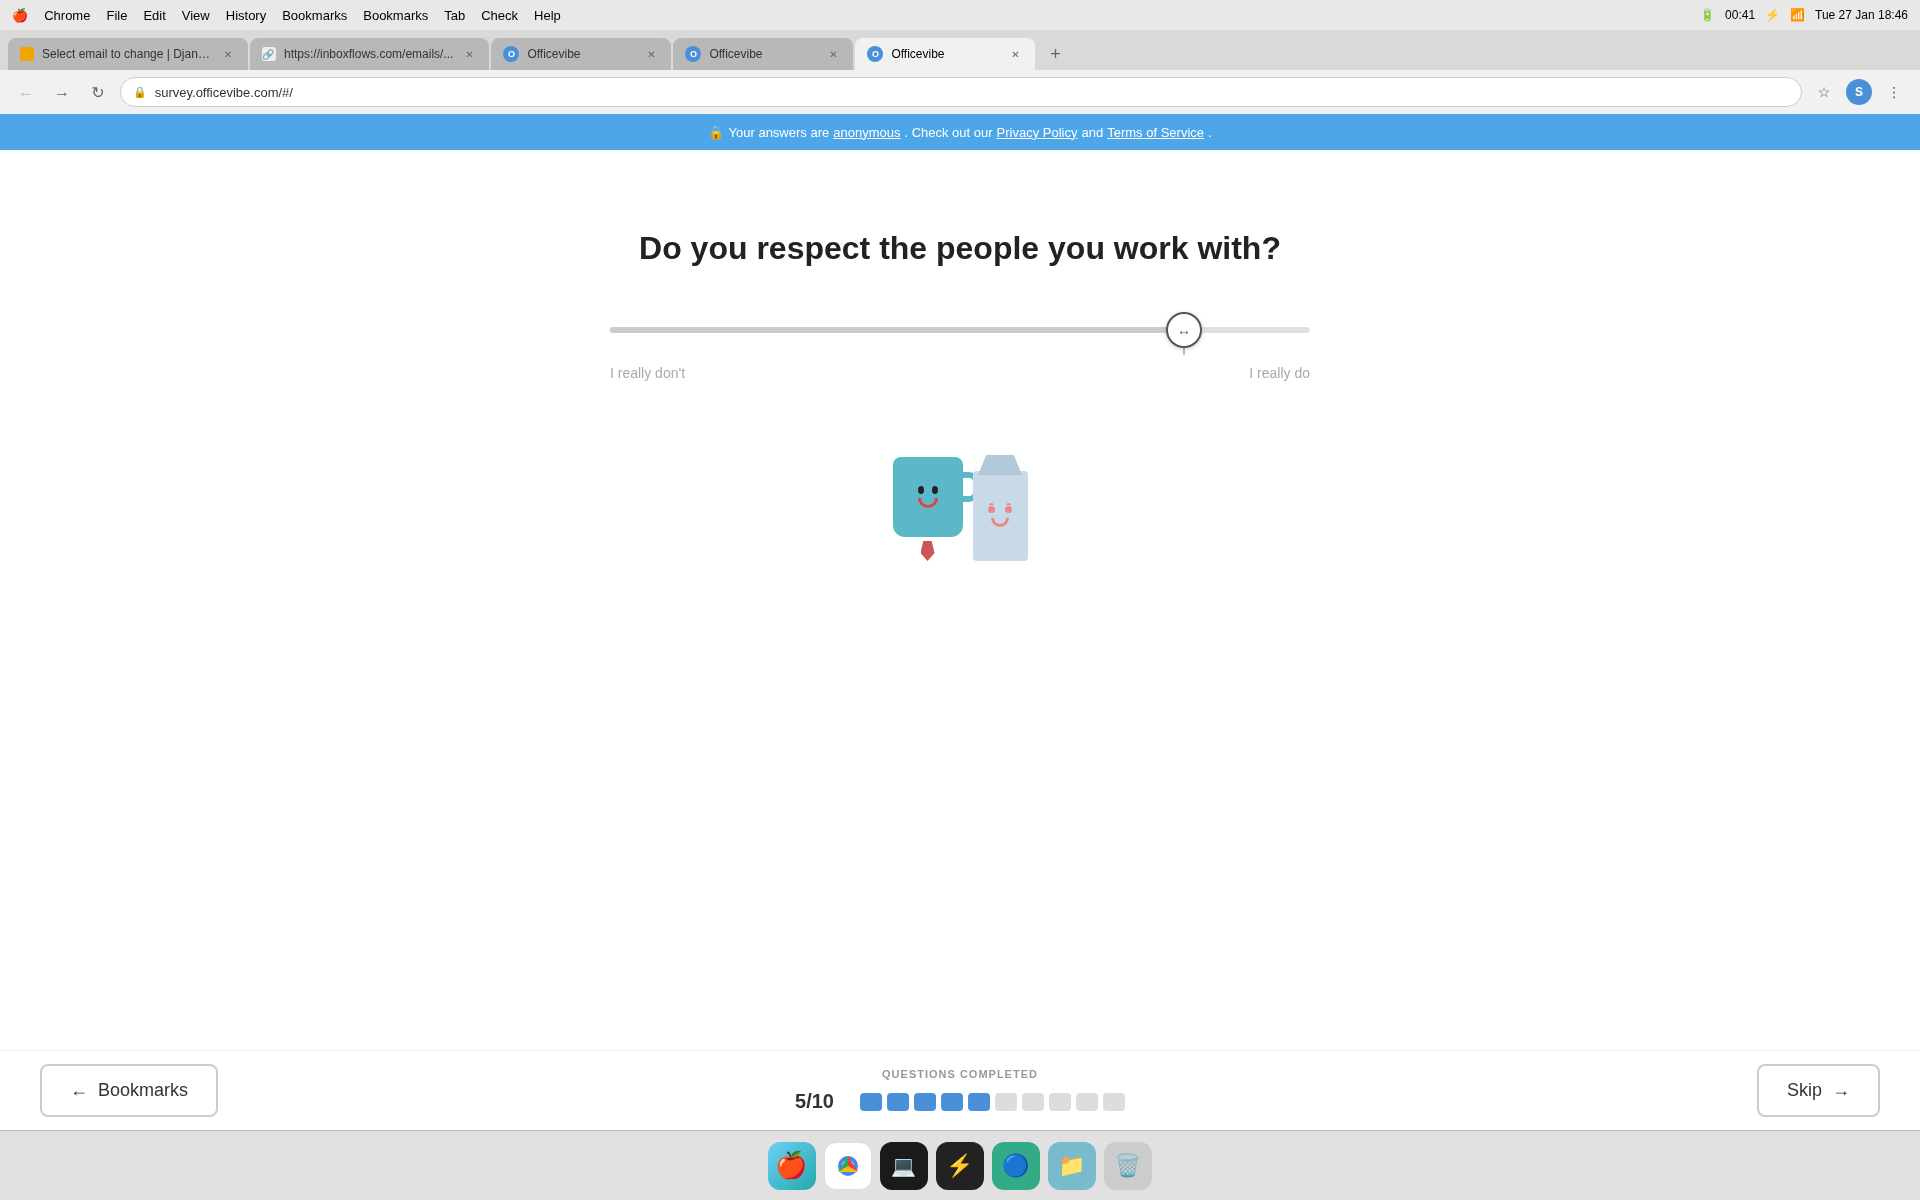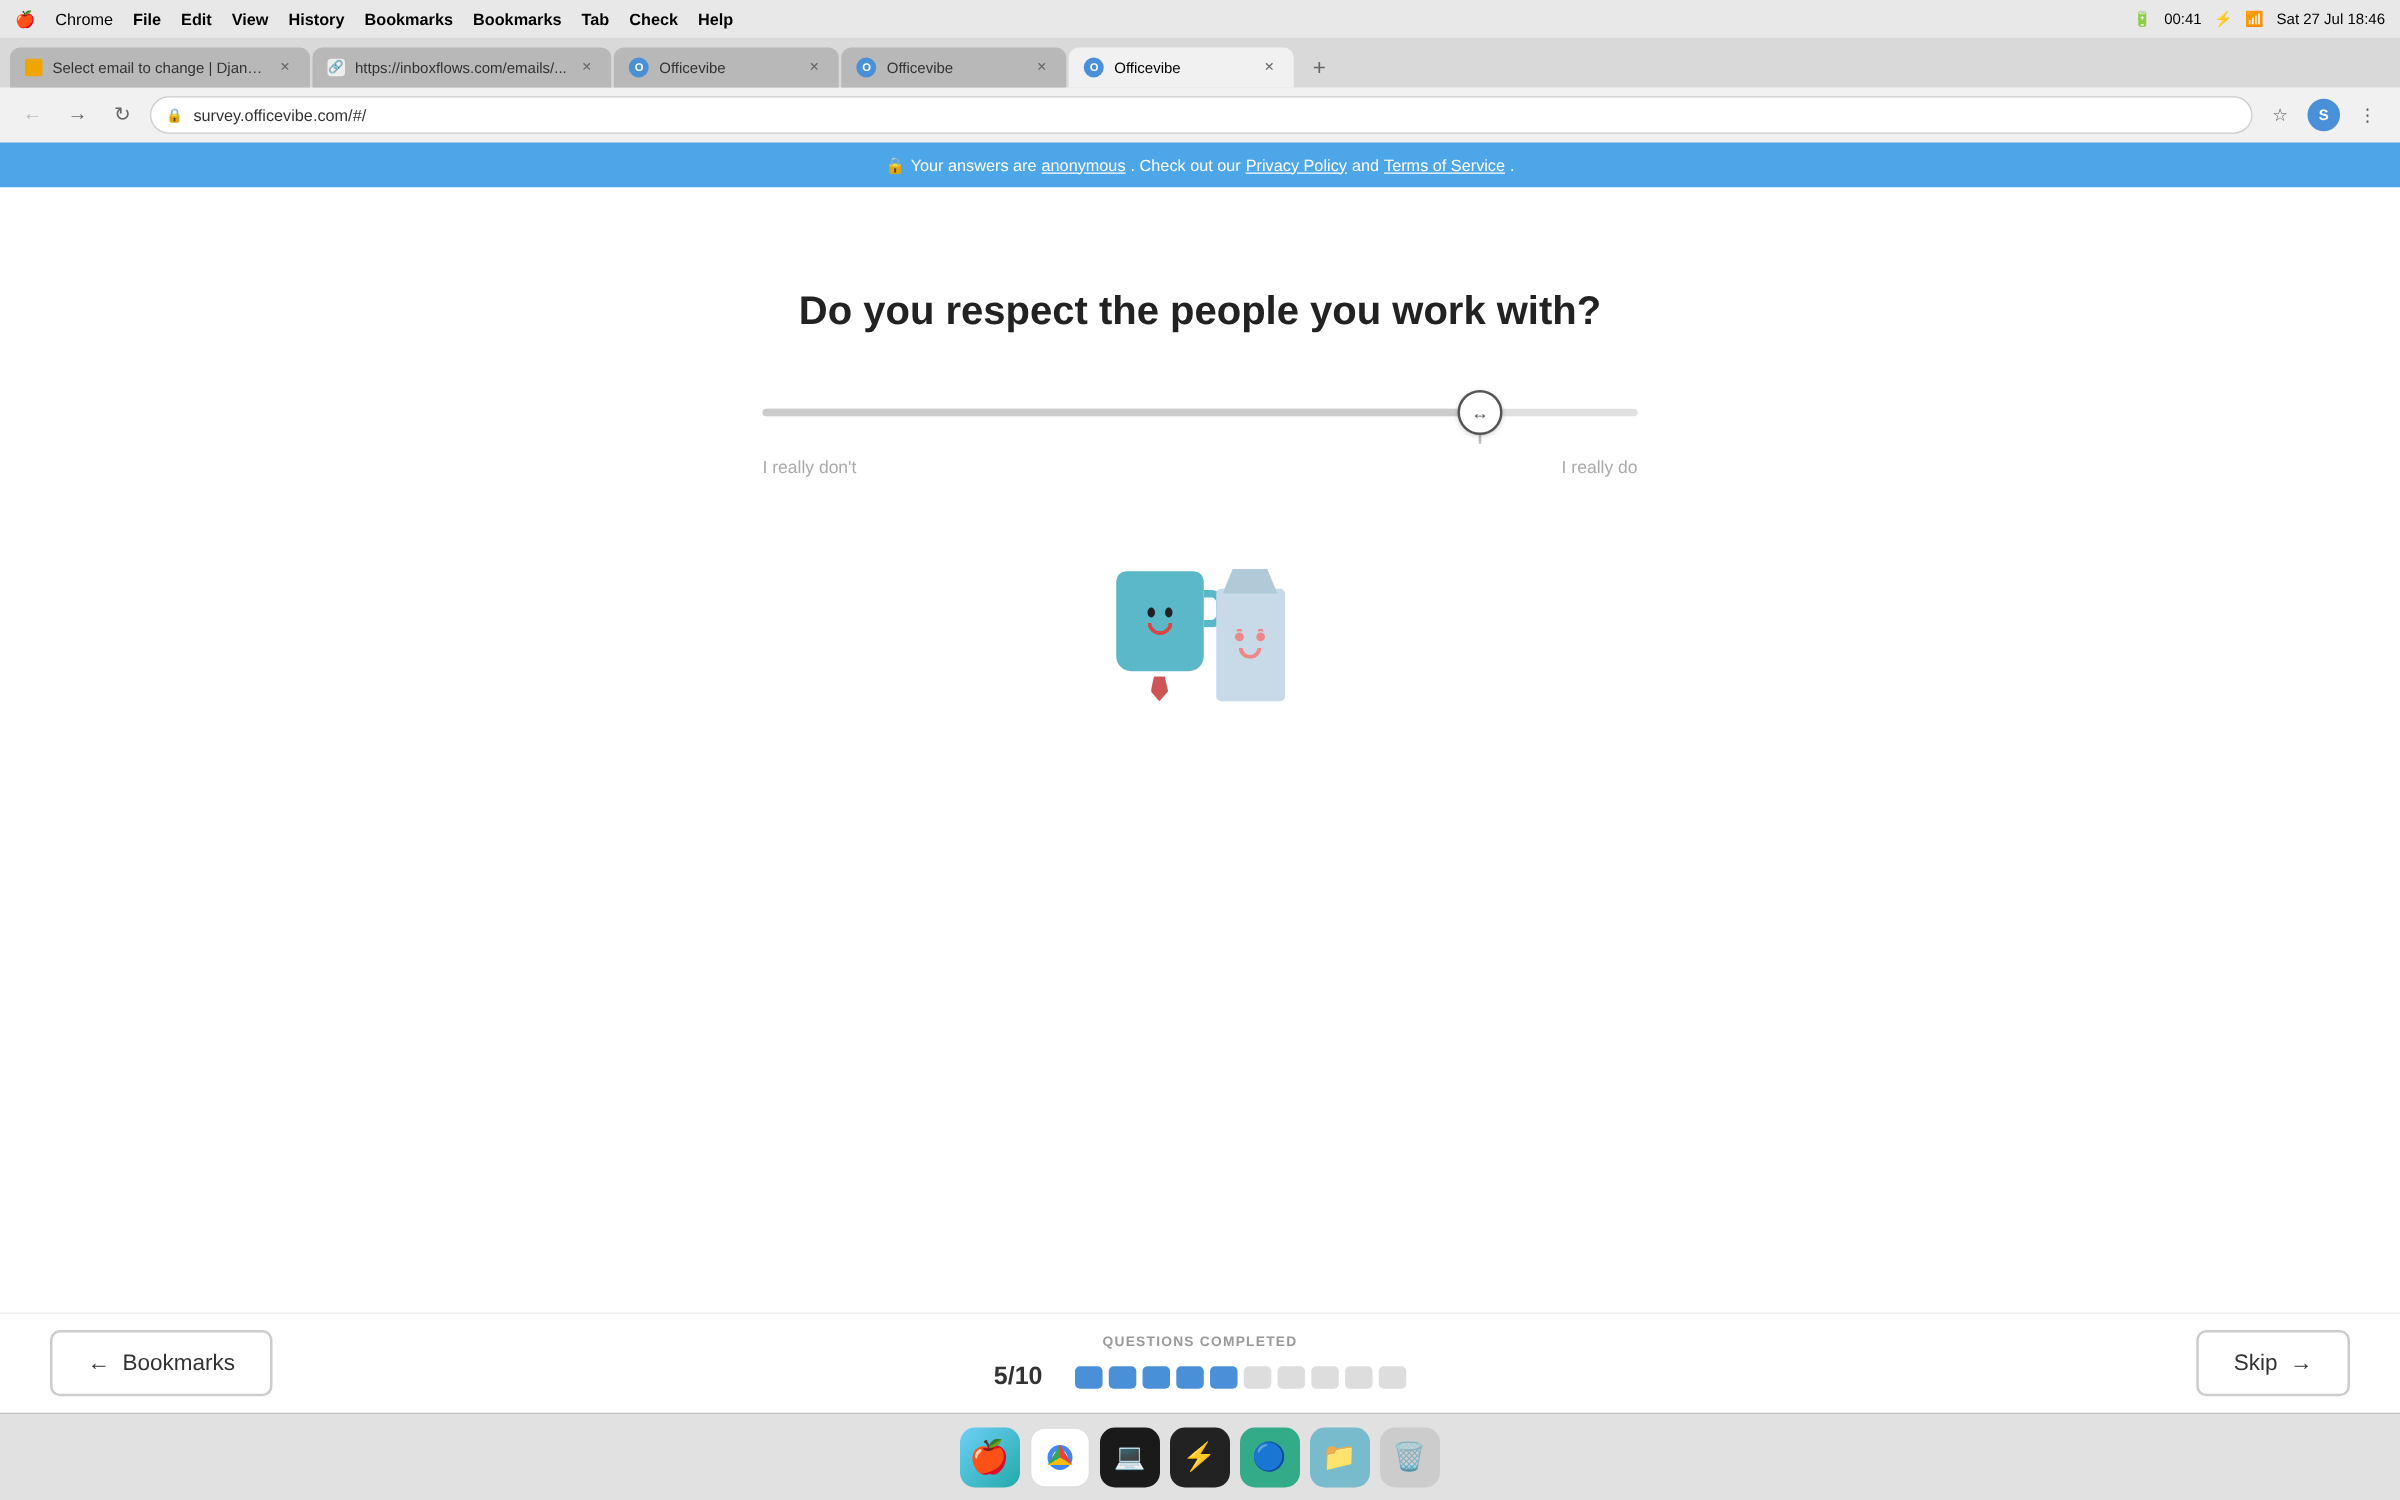--- a/index.html
+++ b/index.html
@@ -21,21 +21,21 @@
       display: flex;
       align-items: center;
       padding: 0 12px;
       gap: 16px;
       font-size: 13px;
       font-weight: 500;
       color: #000;
       flex-shrink: 0;
     }
     .menubar .app-name { font-weight: 400; }
-    .menubar .menu-item { font-weight: 700; }
+    .menubar .menu-item { font-weight: 400; }
 
     .menubar-right {
       margin-left: auto;
       display: flex;
       align-items: center;
       gap: 10px;
       font-size: 12px;
     }
 
     
@@ -541,21 +541,21 @@
   <span class="menu-item">Bookmarks</span>
   <span class="menu-item">Bookmarks</span>
   <span class="menu-item">Tab</span>
   <span class="menu-item">Check</span>
   <span class="menu-item">Help</span>
   <div class="menubar-right">
     <span>🔋</span>
     <span class="battery-red">00:41</span>
     <span>⚡</span>
     <span>📶</span>
-    <span>Sat 27 Jul  18:46</span>
+    <span>Tue 27 Jan  18:46</span>
   </div>
 </div>
 
 <div class="browser-chrome">
 
   <div class="tab-bar">
     <div class="tab">
       <div class="tab-favicon tab-favicon-orange"></div>
       <span class="tab-title">Select email to change | Djang...</span>
       <span class="tab-close">✕</span>

